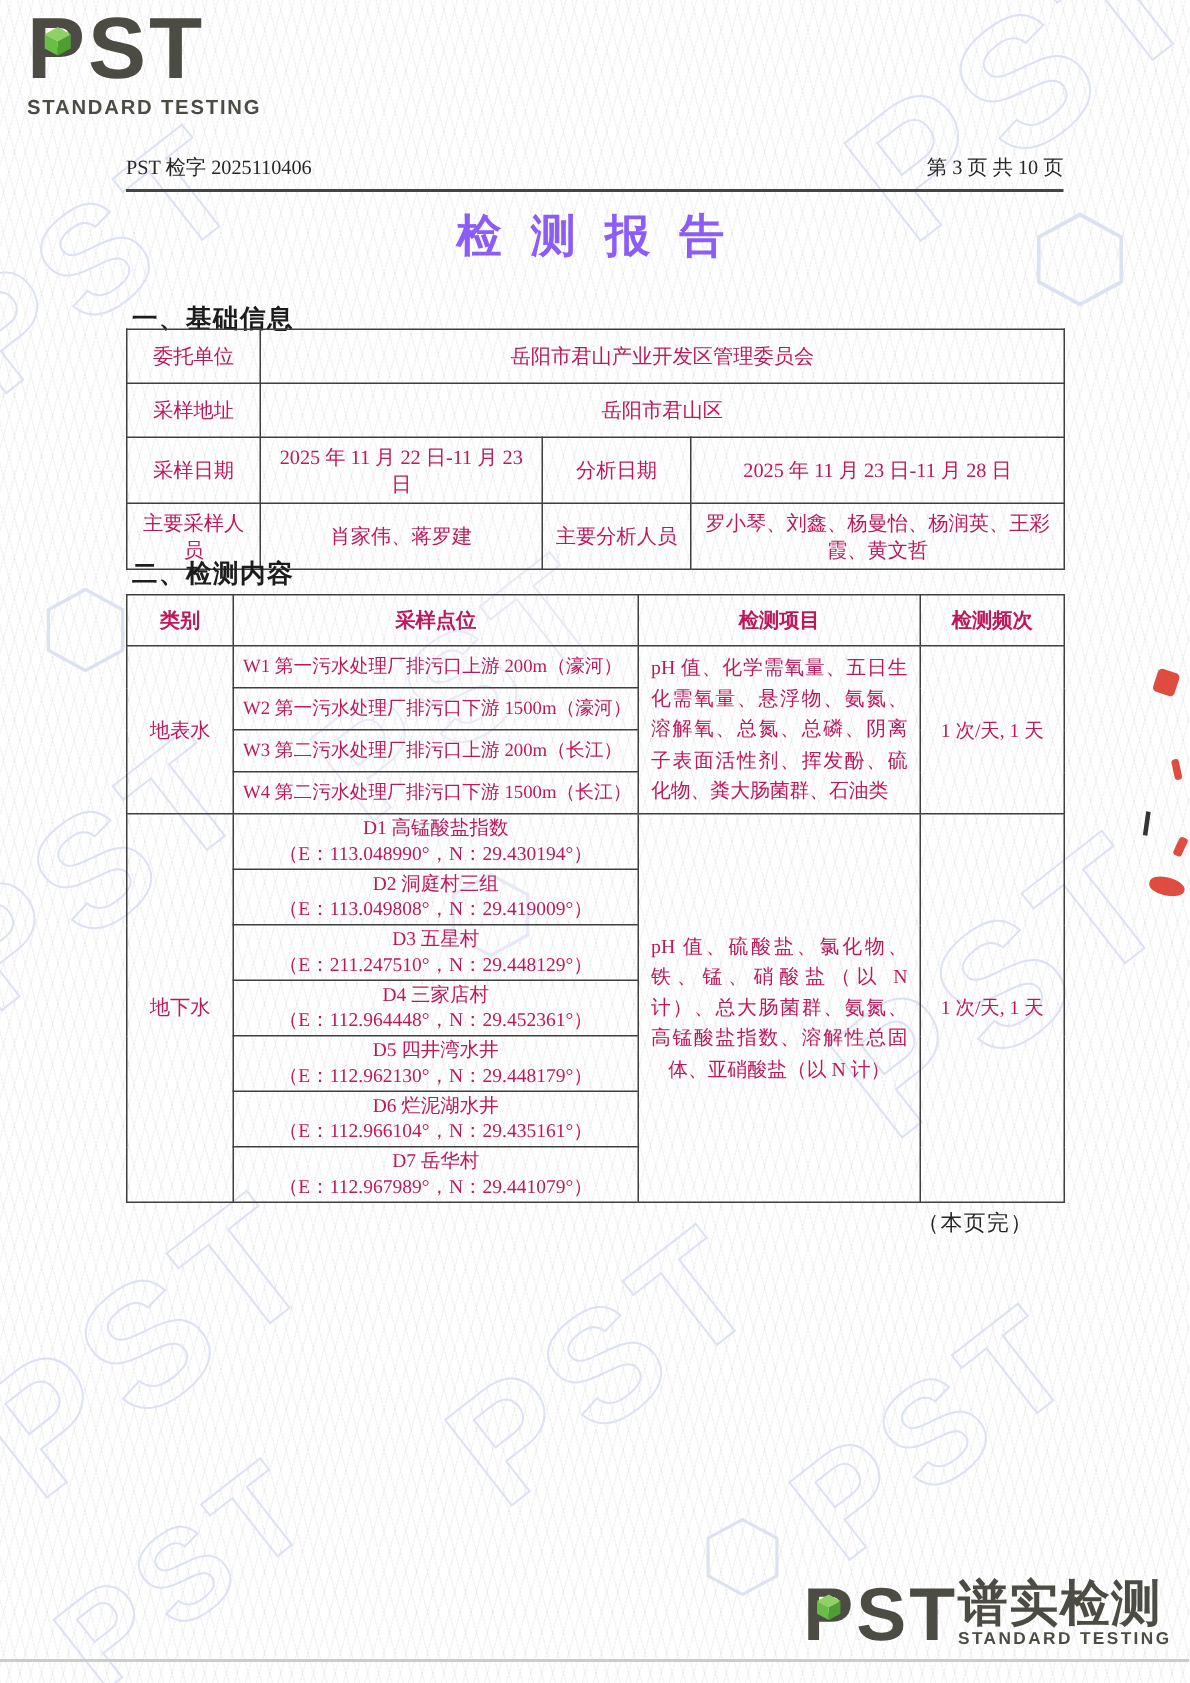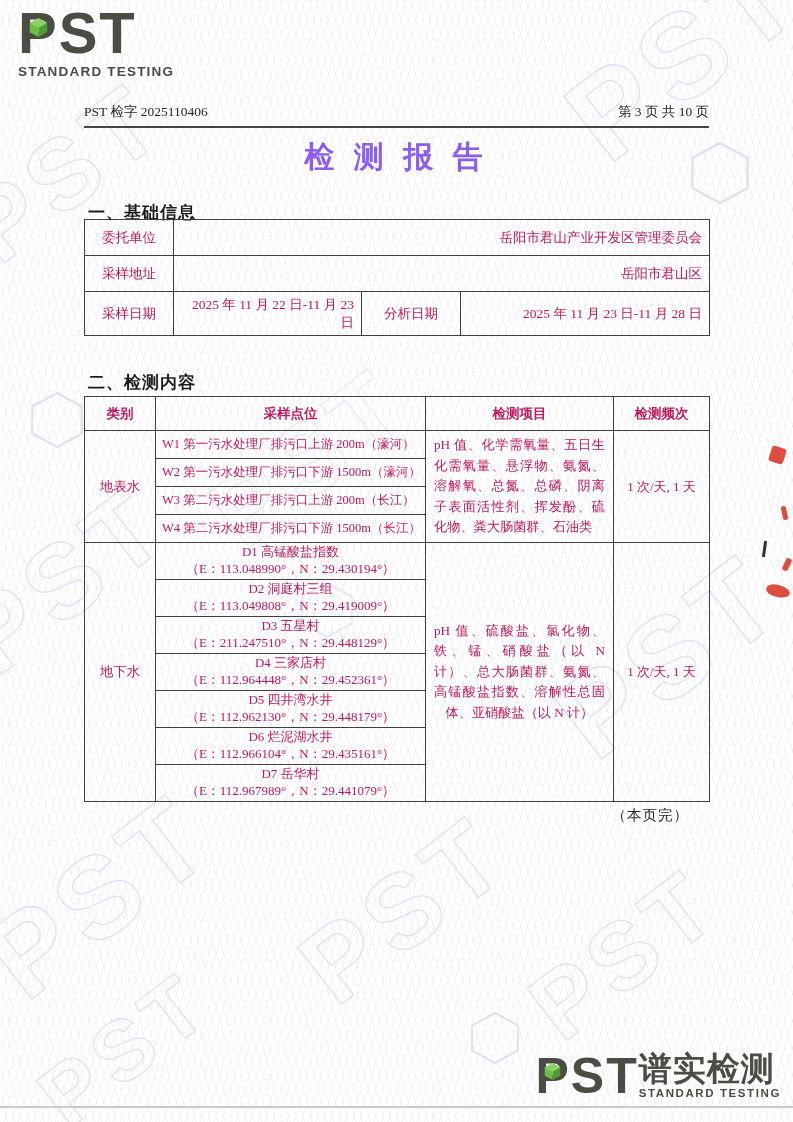--- a/index.html
+++ b/index.html
@@ -69,21 +69,21 @@
   table {
     position:absolute; left:84px; z-index:2;
     width:625px; border-collapse:collapse; table-layout:fixed;
     font-size:13.5px; color:#be185d;
   }
   td, th { border:1px solid #3f3f3f; padding:2px 7px; vertical-align:middle; }
   #table1 { top:219px; }
   #table1 tr.r1 { height:36px; }
   #table1 tr.r2 { height:44px; }
   #table1 td.lbl { text-align:center; }
-  #table1 td.val { text-align:right; line-height:1.3; }
+  #table1 td.val { text-align:center; line-height:1.3; }
 
   #table2 { top:396px; }
   #table2 th { height:34px; font-weight:bold; text-align:center; }
   #table2 tr.w-row { height:28px; }
   #table2 tr.d-row { height:37px; }
   #table2 td.cat { text-align:center; }
   #table2 td.point-s { text-align:left; padding:0 6px; font-size:12.5px; white-space:nowrap; }
   #table2 td.point-d { text-align:center; padding:1px 4px; font-size:13px; line-height:1.3; }
   #table2 td.items { text-align:justify; line-height:1.55; padding:4px 8px; font-size:13.2px; }
   #table2 td.items.center-last { text-align-last:center; }
@@ -185,20 +185,26 @@
   <tr class="r1">
     <td class="lbl">采样地址</td>
     <td class="val" colspan="3">岳阳市君山区</td>
   </tr>
   <tr class="r2">
     <td class="lbl">采样日期</td>
     <td class="val">2025 年 11 月 22 日-11 月 23 日</td>
     <td class="lbl">分析日期</td>
     <td class="val">2025 年 11 月 23 日-11 月 28 日</td>
   </tr>
+  <tr class="r2">
+    <td class="lbl">主要采样人员</td>
+    <td class="val">肖家伟、蒋罗建</td>
+    <td class="lbl">主要分析人员</td>
+    <td class="val">罗小琴、刘鑫、杨曼怡、杨润英、王彩霞、黄文哲</td>
+  </tr>
 </tbody>
   </table>
 
 <div class="sec-heading" id="sec2-heading">二、检测内容</div>
 <table id="table2">
   <colgroup>
       <col style="width:71px">
       <col style="width:270px">
       <col style="width:188px">
       <col style="width:96px">

